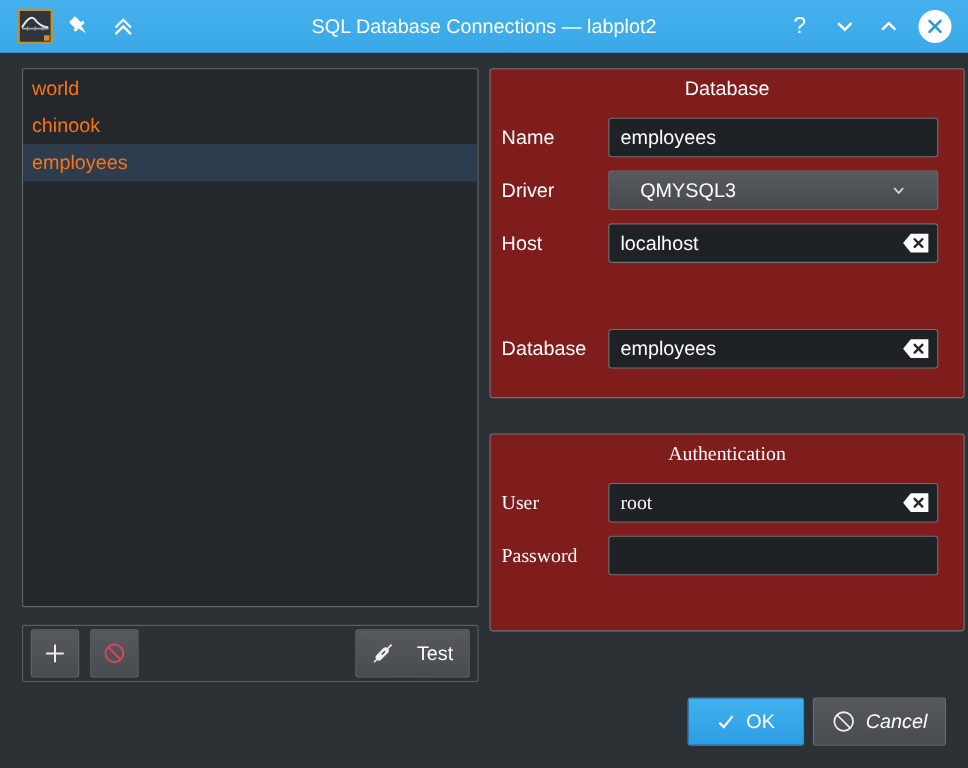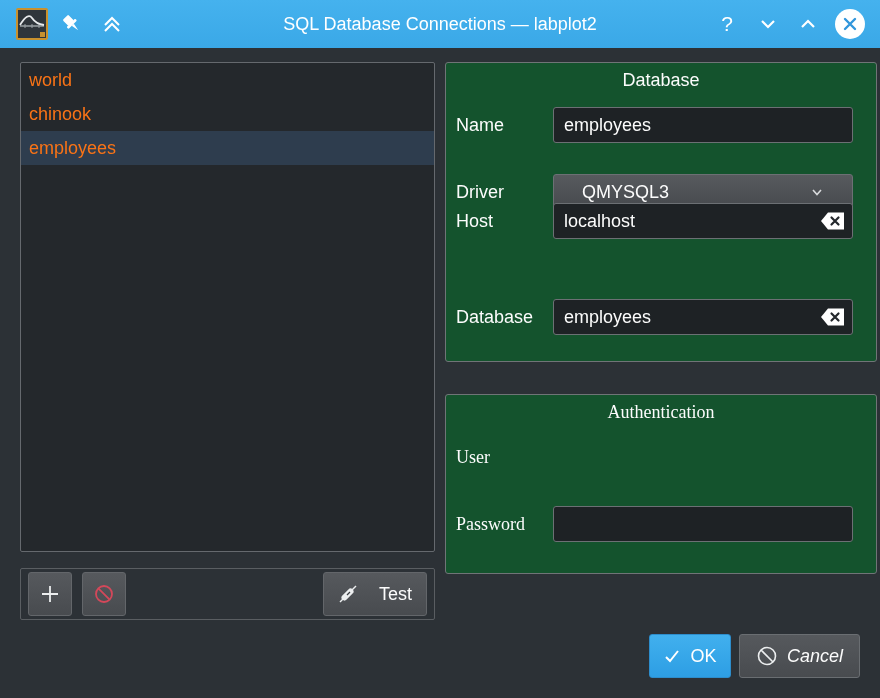--- a/index.html
+++ b/index.html
@@ -62,21 +62,21 @@
     display:flex; align-items:center; justify-content:center; cursor:pointer;
   }
   .tool-btn.test {
     width:auto; min-width:88px; margin:0 0 0 auto; padding:0 14px;
     gap:21px; font-size:18px; color:#fcfcfc;
   }
 
   
   .groupbox {
     position:absolute; left:445px; width:432px;
-    border:1px solid #707477; border-radius:3px; background:#14532d;
+    border:1px solid #707477; border-radius:3px; background:#7f1d1d;
   }
   .groupbox.database { top:62px; height:300px; }
   .groupbox.auth     { top:394px; height:180px;font-family:Liberation Serif, serif; }
   .group-title {
     text-align:center; font-size:18px; color:#fcfcfc; padding-top:7px; height:30px;
   }
   .form-row { position:absolute; left:0; width:100%; height:36px; }
   .form-label {
     position:absolute; left:10px; top:0; height:36px; line-height:36px;
     font-size:18px; color:#fcfcfc; white-space:nowrap;
@@ -97,31 +97,31 @@
   }
   .combobox {
     width:100%; height:100%;
     background:linear-gradient(180deg,#575a5e 0%,#46494d 100%);
     border:1px solid #6c7074; border-radius:3px;
     display:flex; align-items:center; padding:0 28px; font-size:18px; color:#fcfcfc; cursor:pointer;
   }
   .combobox .combo-arrow { margin-left:auto; display:flex; align-items:center; }
 
   
-  .row-1 { top:44px; } .row-2 { top:92px;margin-top:19px; } .row-3 { top:140px; }
+  .row-1 { top:44px; } .row-2 { top:92px; } .row-3 { top:140px; }
   .row-4 { top:188px; } .row-5 { top:236px; }
 
   
   .dialog-buttons { position:absolute; right:20px; top:634px; display:flex; gap:8px; }
   .btn {
     height:44px; border-radius:3px; display:flex; align-items:center; justify-content:center;
     gap:9px; font-size:18px; color:#ffffff; cursor:pointer; padding:0 16px;
   }
   .btn.ok {
-    width:82px; padding:0;
+    width:106px; padding:0;
     background:linear-gradient(180deg,#41b0ee 0%,#2d9ee4 100%);
     border:1px solid #2d8dcc;
   }
   .btn.cancel {
     min-width:114px;
     background:linear-gradient(180deg,#56595d 0%,#484b4f 100%);
     border:1px solid #6a6e72; color:#fcfcfc;font-style:italic;
   }
   svg { display:block; }
 </style>
@@ -265,20 +265,29 @@
         </span>
       </div>
     </div>
   </div>
 
   <div class="groupbox auth">
     <div class="group-title">Authentication</div>
 
     <div class="form-row row-1">
       <span class="form-label">User</span>
+      <div class="field">
+        <input class="text-input" type="text" value="root" style="">
+        <span class="clear-btn">
+          <svg width="26" height="20" viewBox="0 0 26 20">
+            <path d="M8 1.5 H24 V18.5 H8 L1 10 Z" fill="#ffffff"></path>
+            <path d="M11.5 6.5 L18.5 13.5 M18.5 6.5 L11.5 13.5" stroke="#24282c" stroke-width="2.2" stroke-linecap="round"></path>
+          </svg>
+        </span>
+      </div>
     </div>
 
     <div class="form-row row-2">
       <span class="form-label">Password</span>
       <div class="field">
         <input class="text-input no-clear" type="password" value="" style="">
       </div>
     </div>
   </div>
 

